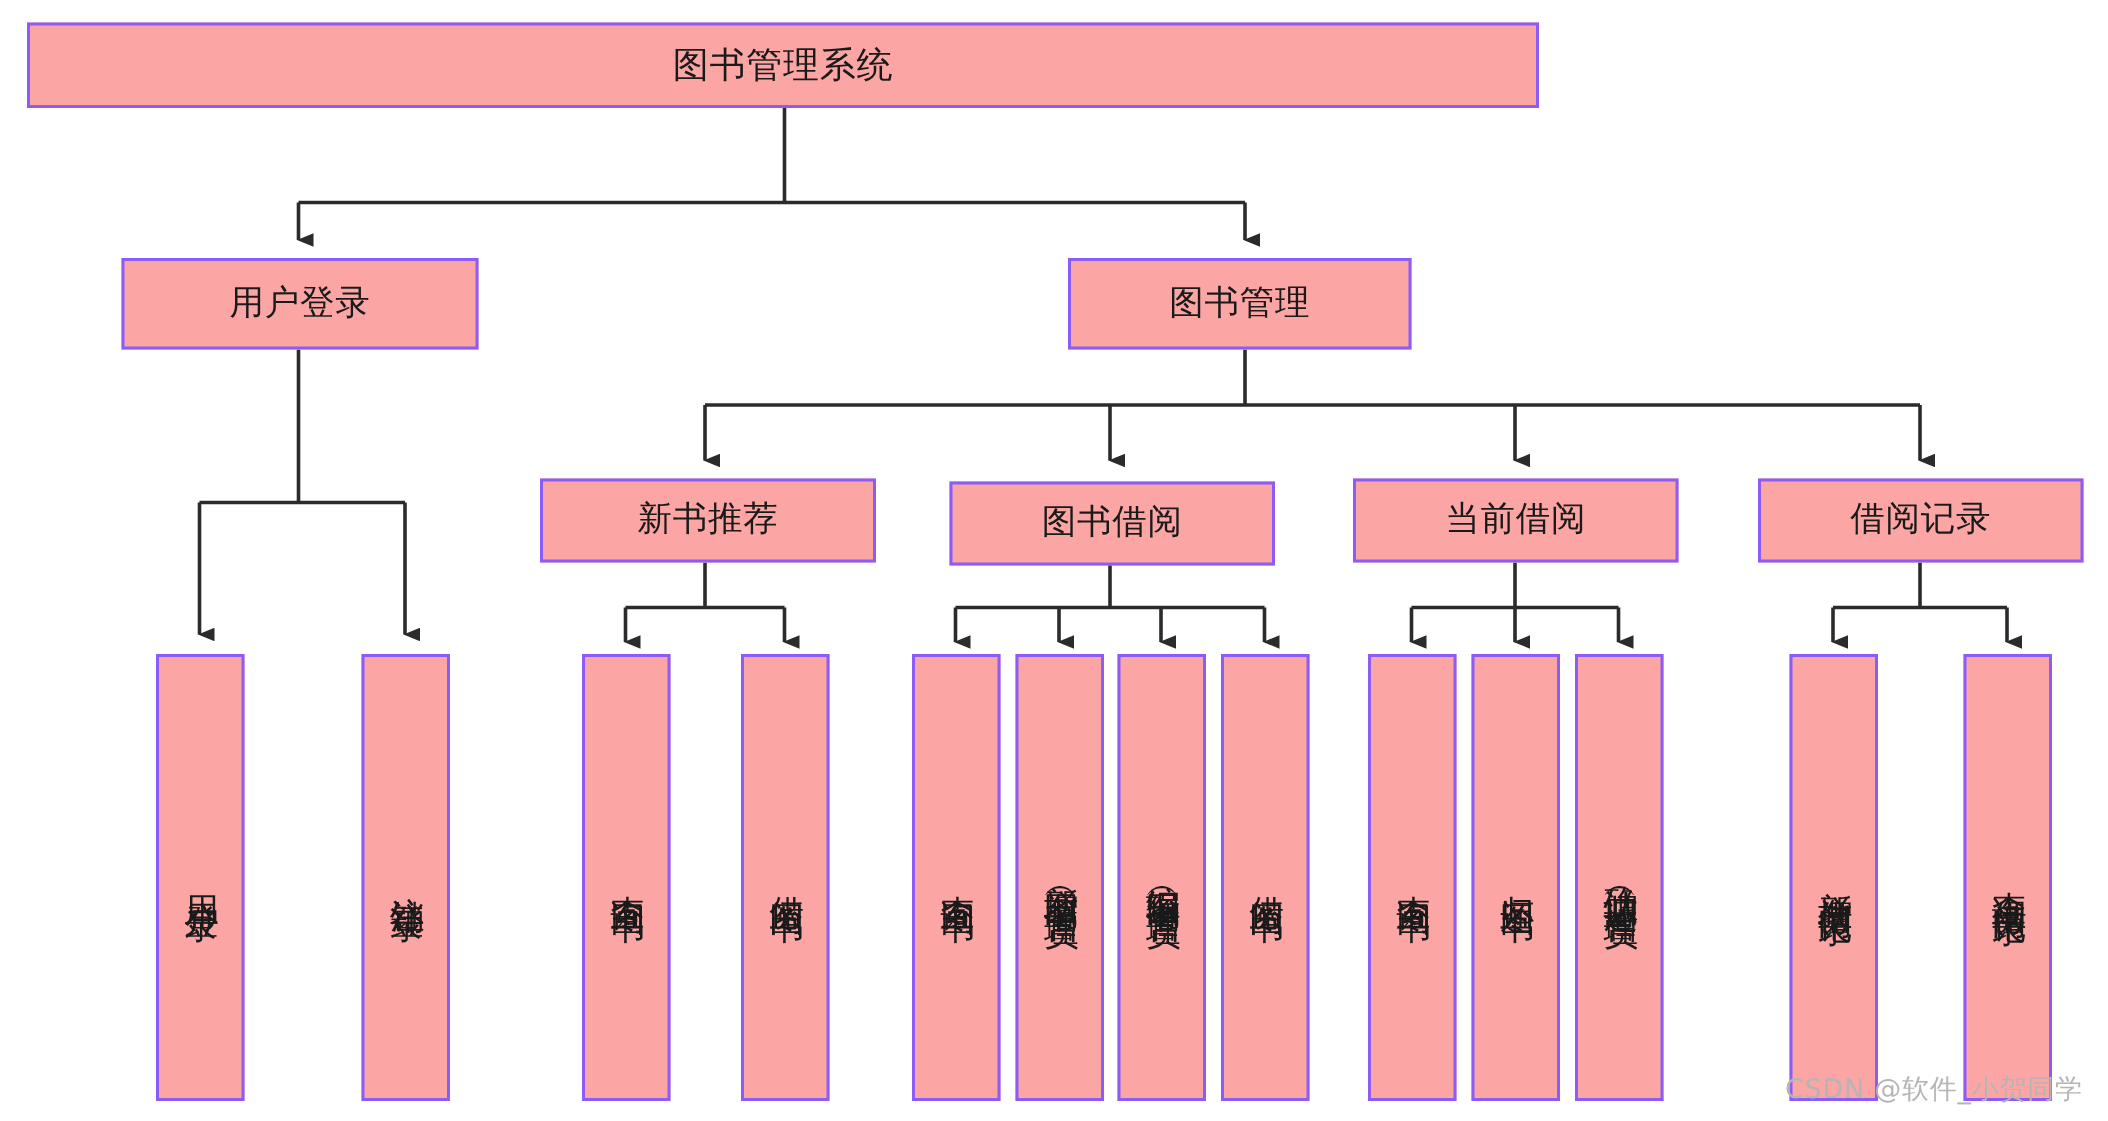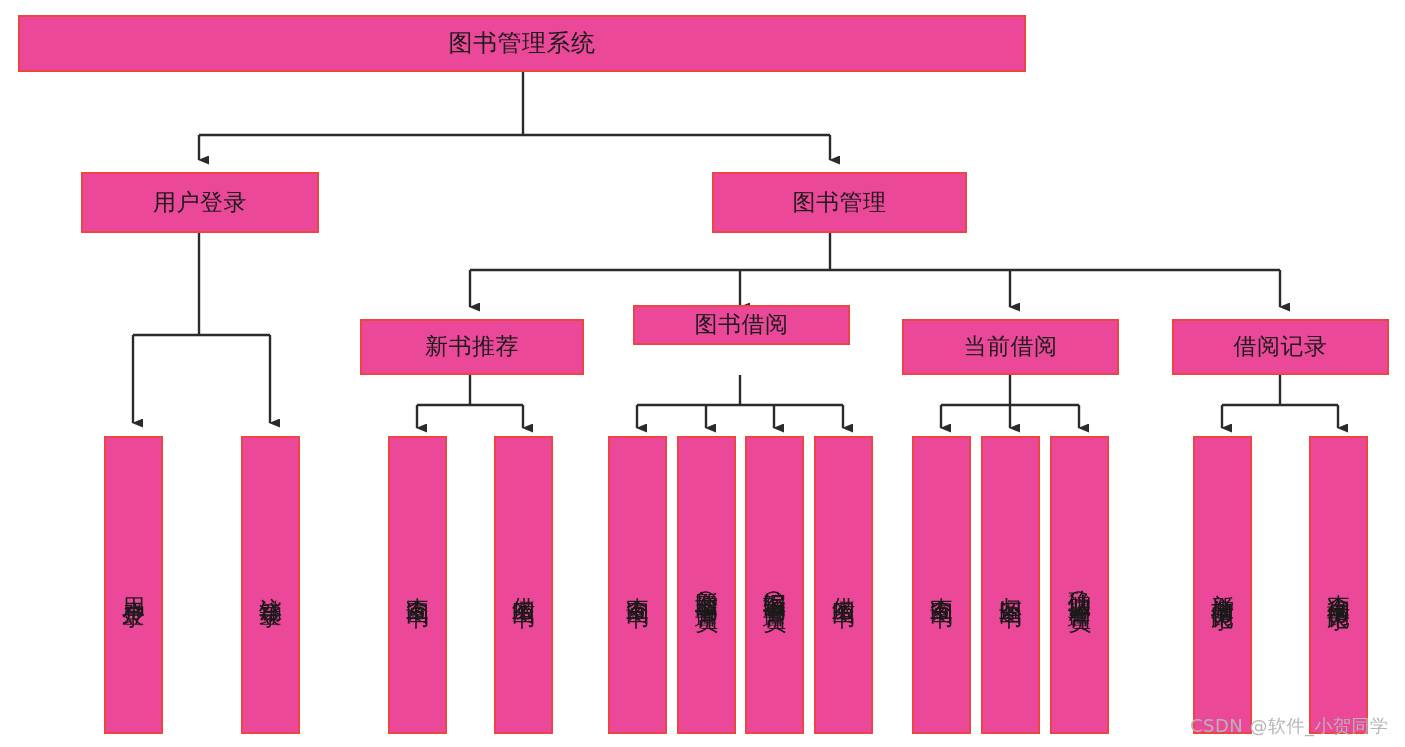--- a/index.html
+++ b/index.html
@@ -21,22 +21,22 @@
   #edges-layer {
     position: absolute;
     left: 0;
     top: 0;
     width: 1405px;
     height: 747px;
   }
   .node {
     position: absolute;
     box-sizing: border-box;
-    background: #ec4899;
-    border: 2px solid #ef4444;
+    background: #fca5a5;
+    border: 2px solid #8b5cf6;
     display: flex;
     align-items: center;
     justify-content: center;
     z-index: 5;
   }
   .node-label {
     color: #1a1a1a;
     text-align: center;
     line-height: 1.18;
     white-space: pre;
@@ -132,29 +132,29 @@
   </svg>
 
   <div class="node horiz root" style="left:18px; top:15px; width:1008px; height:57px;">
     <span class="node-label">图书管理系统</span>
   </div>
 
   <div class="node horiz" style="left:81px; top:172px; width:238px; height:61px;">
     <span class="node-label">用户登录</span>
   </div>
 
-  <div class="node horiz" style="left:712px; top:172px; width:255px; height:61px;">
+  <div class="node horiz" style="left:712px; top:172px; width:229px; height:61px;">
     <span class="node-label">图书管理</span>
   </div>
 
   <div class="node horiz" style="left:360px; top:319px; width:224px; height:56px;justify-content:center;">
     <span class="node-label">新书推荐</span>
   </div>
 
-  <div class="node horiz" style="left:633px; top:305px; width:217px; height:40px;">
+  <div class="node horiz" style="left:633px; top:321px; width:217px; height:56px;">
     <span class="node-label">图书借阅</span>
   </div>
 
   <div class="node horiz" style="left:902px; top:319px; width:217px; height:56px;align-items:center;">
     <span class="node-label">当前借阅</span>
   </div>
 
   <div class="node horiz" style="left:1172px; top:319px; width:217px; height:56px;">
     <span class="node-label">借阅记录</span>
   </div>

